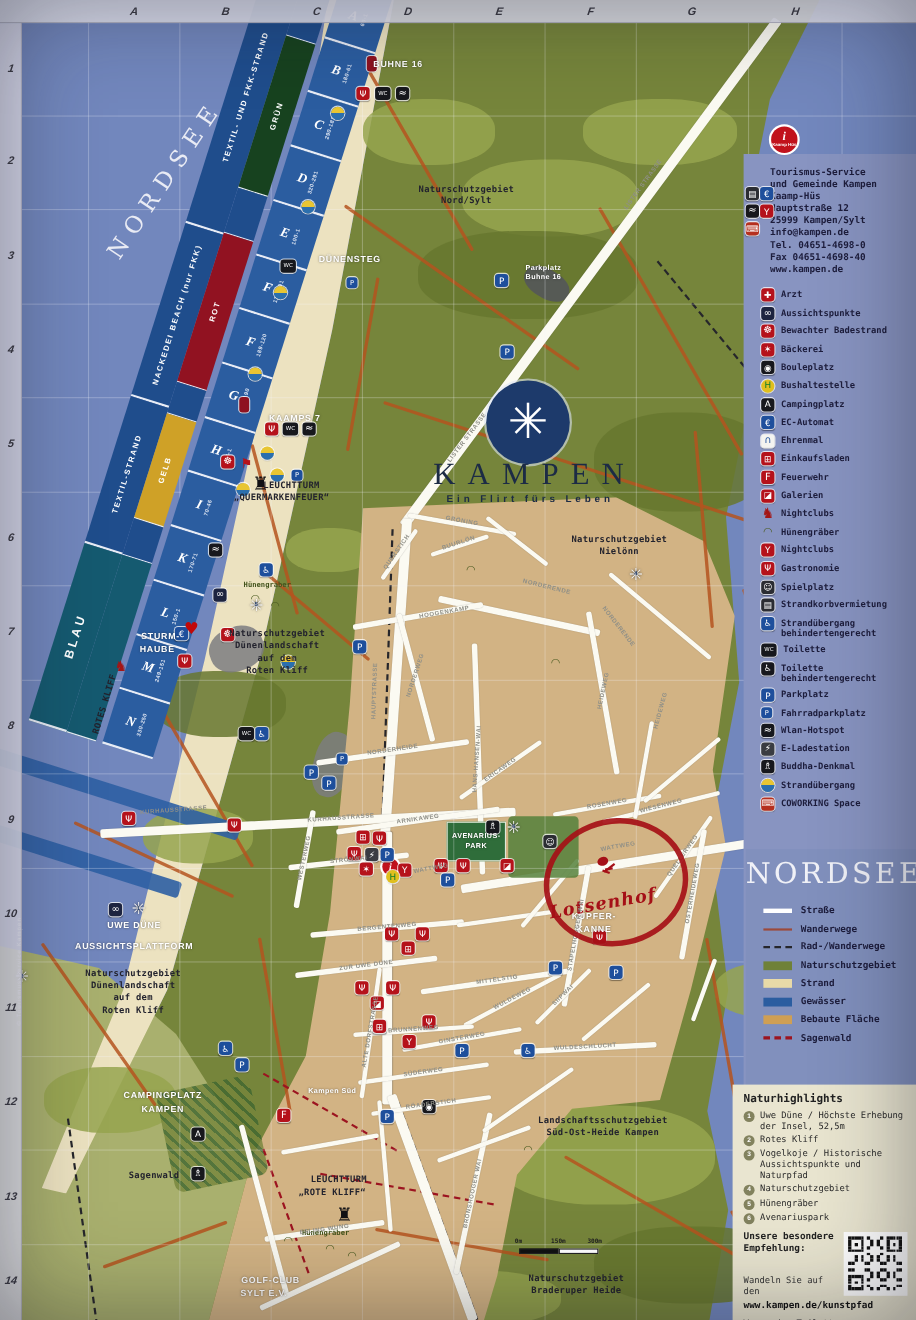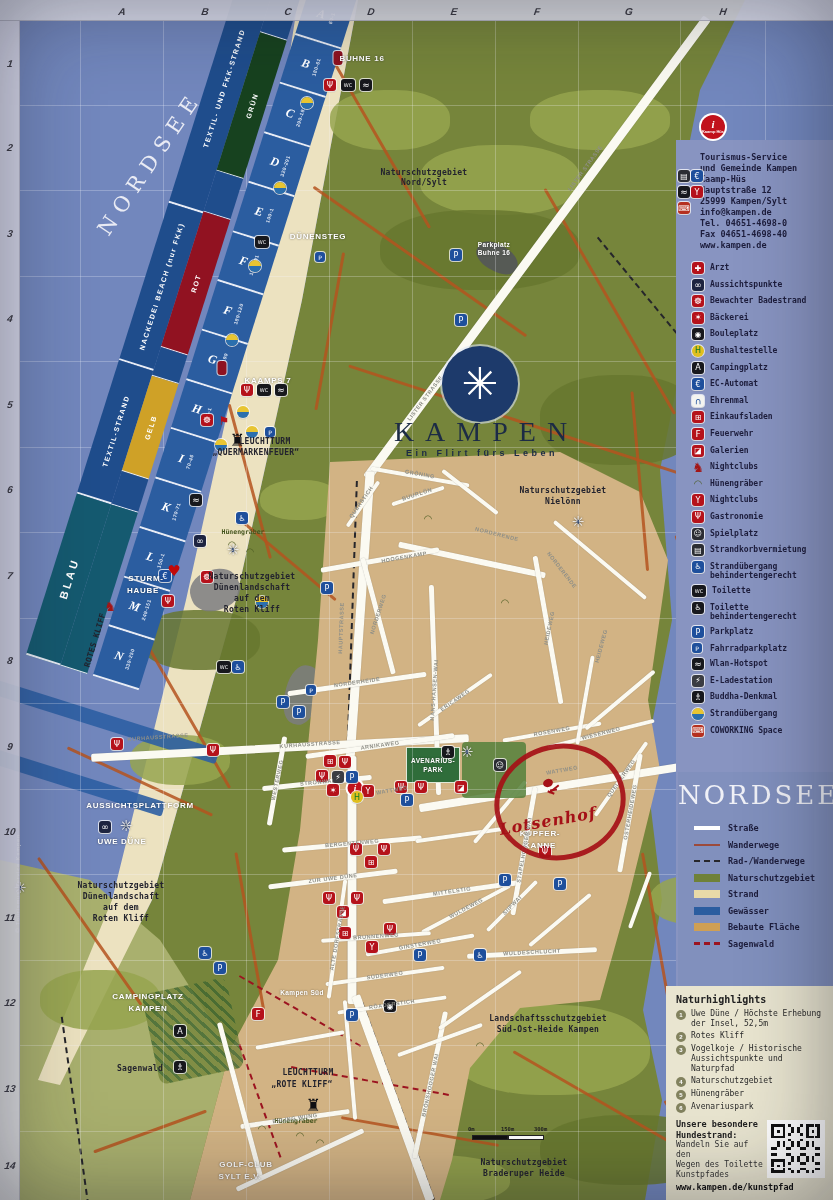--- a/index.html
+++ b/index.html
@@ -57,21 +57,21 @@
   .sw-built{background:#cf9f54;}
   .sw-sagen{height:0;border-top:3px dashed #9c1420;}
   .nsrow .tx{font:bold 8.5px "DejaVu Sans Mono",monospace;color:#1d1d3c;}
   #nh-panel{position:absolute;left:666px;top:986px;width:167px;height:214px;background:#e9e5d0;padding:8px 6px 6px 10px;}
   #nh-title{font:bold 10px "DejaVu Sans Mono",monospace;color:#222;margin-bottom:4px;}
   .nhrow{display:flex;margin-bottom:2px;}
   .nhrow .bdg{flex:0 0 10px;height:10px;border-radius:50%;background:#82825e;color:#fff;font:bold 6px "Liberation Sans",sans-serif;display:flex;align-items:center;justify-content:center;margin:1px 5px 0 0;}
   .nhrow .tx{font:8px "DejaVu Sans Mono",monospace;color:#2a2a2a;line-height:10px;}
   #nh-reco{margin-top:6px;width:90px;}
   #nh-reco .b{font:bold 8.5px "DejaVu Sans Mono",monospace;color:#222;line-height:10.5px;}
-  #nh-reco .r{font:8px "DejaVu Sans Mono",monospace;color:#333;line-height:10px;}
+  #nh-reco .r{font:8px "DejaVu Sans Mono",monospace;color:#333;line-height:10px;margin-top:19px;}
   #nh-link{position:absolute;left:10px;bottom:8px;font:bold 8.5px "DejaVu Sans Mono",monospace;color:#111;}
   #qr{position:absolute;right:8px;bottom:22px;width:58px;height:58px;background:#fff;padding:4px;}
   #qr i{position:absolute;background:#111;}
   #beach-band{position:absolute;left:241px;top:-18px;width:118px;height:724px;transform:rotate(17.5deg);transform-origin:50% 0;}
   .bseg{position:absolute;display:flex;align-items:center;justify-content:center;}
   .bz-lab{writing-mode:vertical-rl;transform:rotate(180deg);color:#fff;font:bold 7px "Liberation Sans",sans-serif;letter-spacing:1.5px;white-space:nowrap;}
   .bletter{position:absolute;left:70px;width:48px;background:#2b5da0;border-bottom:2px solid #e8ecf5;display:flex;align-items:center;justify-content:center;gap:4px;}
   .bletter .lt{font:bold italic 12px "Liberation Serif",serif;color:#fff;}
   .bletter .rg{writing-mode:vertical-rl;transform:rotate(180deg);font:bold 5px "Liberation Sans",sans-serif;color:#dfe6f2;letter-spacing:.5px;}
   #anno-circle{position:absolute;left:494px;top:744px;width:132px;height:116px;border:5px solid #a51017;border-radius:50%;transform:rotate(-12deg);opacity:.92;}
@@ -474,21 +474,21 @@
       <div class="lab L-tw" style="left: 563px; top: 501px; transform: translate(-50%, -50%) rotate(0deg);">Nielönn</div>
       <div class="lab L-olive" style="left: 243px; top: 532px; transform: translate(-50%, -50%) rotate(0deg);">Hünengräber</div>
       <div class="lab L-wl" style="left: 146px; top: 578px; transform: translate(-50%, -50%) rotate(0deg);">STURM-</div>
       <div class="lab L-wl" style="left: 143px; top: 590px; transform: translate(-50%, -50%) rotate(0deg);">HAUBE</div>
       <div class="lab L-tw" style="left: 252px; top: 576px; transform: translate(-50%, -50%) rotate(0deg);">Naturschutzgebiet</div>
       <div class="lab L-tw" style="left: 252px; top: 587px; transform: translate(-50%, -50%) rotate(0deg);">Dünenlandschaft</div>
       <div class="lab L-tw" style="left: 252px; top: 598px; transform: translate(-50%, -50%) rotate(0deg);">auf dem</div>
       <div class="lab L-tw" style="left: 252px; top: 609px; transform: translate(-50%, -50%) rotate(0deg);">Roten Kliff</div>
       <div class="lab L-tw" style="left: 95px; top: 640px; transform: translate(-50%, -50%) rotate(-73deg);">ROTES KLIFF</div>
       <div class="lab L-wl" style="left: 122px; top: 841px; transform: translate(-50%, -50%) rotate(0deg);">UWE DÜNE</div>
-      <div class="lab L-wl" style="left: 122px; top: 805px; transform: translate(-50%, -50%) rotate(0deg); margin-left: 18px;">AUSSICHTSPLATTFORM</div>
+      <div class="lab L-wl" style="left: 122px; top: 860px; transform: translate(-50%, -50%) rotate(0deg);">AUSSICHTSPLATTFORM</div>
       <div class="lab L-tw" style="left: 121px; top: 885px; transform: translate(-50%, -50%) rotate(0deg);">Naturschutzgebiet</div>
       <div class="lab L-tw" style="left: 121px; top: 896px; transform: translate(-50%, -50%) rotate(0deg);">Dünenlandschaft</div>
       <div class="lab L-tw" style="left: 121px; top: 907px; transform: translate(-50%, -50%) rotate(0deg);">auf dem</div>
       <div class="lab L-tw" style="left: 121px; top: 918px; transform: translate(-50%, -50%) rotate(0deg);">Roten Kliff</div>
       <div class="lab L-wl" style="left: 148px; top: 996px; transform: translate(-50%, -50%) rotate(0deg);">CAMPINGPLATZ</div>
       <div class="lab L-wl" style="left: 148px; top: 1008px; transform: translate(-50%, -50%) rotate(0deg);">KAMPEN</div>
       <div class="lab L-tw" style="left: 140px; top: 1068px; transform: translate(-50%, -50%) rotate(0deg);">Sagenwald</div>
       <div class="lab L-wl" style="left: 246px; top: 1164px; transform: translate(-50%, -50%) rotate(0deg);">GOLF-CLUB</div>
       <div class="lab L-wl" style="left: 240px; top: 1176px; transform: translate(-50%, -50%) rotate(0deg);">SYLT E.V.</div>
       <div class="lab L-tw" style="left: 308px; top: 1072px; transform: translate(-50%, -50%) rotate(0deg);">LEUCHTTURM</div>
@@ -758,21 +758,21 @@
         <div class="nhrow">
           <div class="bdg">5</div>
           <div class="tx">Hünengräber</div>
         </div>
         <div class="nhrow">
           <div class="bdg">6</div>
           <div class="tx">Avenariuspark</div>
         </div>
       </div>
     <div id="nh-reco">
-        <div class="b">Unsere besondere Hundestrand:</div>
+        <div class="b">Unsere besondere Empfehlung:</div>
         <div class="r">Wandeln Sie auf den</div>
         <div class="r">Wegen des Toilette</div>
         <div class="r">Kunstpfades</div>
       </div>
     <div id="nh-link">www.kampen.de/kunstpfad</div>
     <div id="qr">
         <i style="left: 4px; top: 4px; width: 2.9px; height: 2.9px;"></i>
         <i style="left: 6.9px; top: 4px; width: 2.9px; height: 2.9px;"></i>
         <i style="left: 9.8px; top: 4px; width: 2.9px; height: 2.9px;"></i>
         <i style="left: 12.7px; top: 4px; width: 2.9px; height: 2.9px;"></i>

